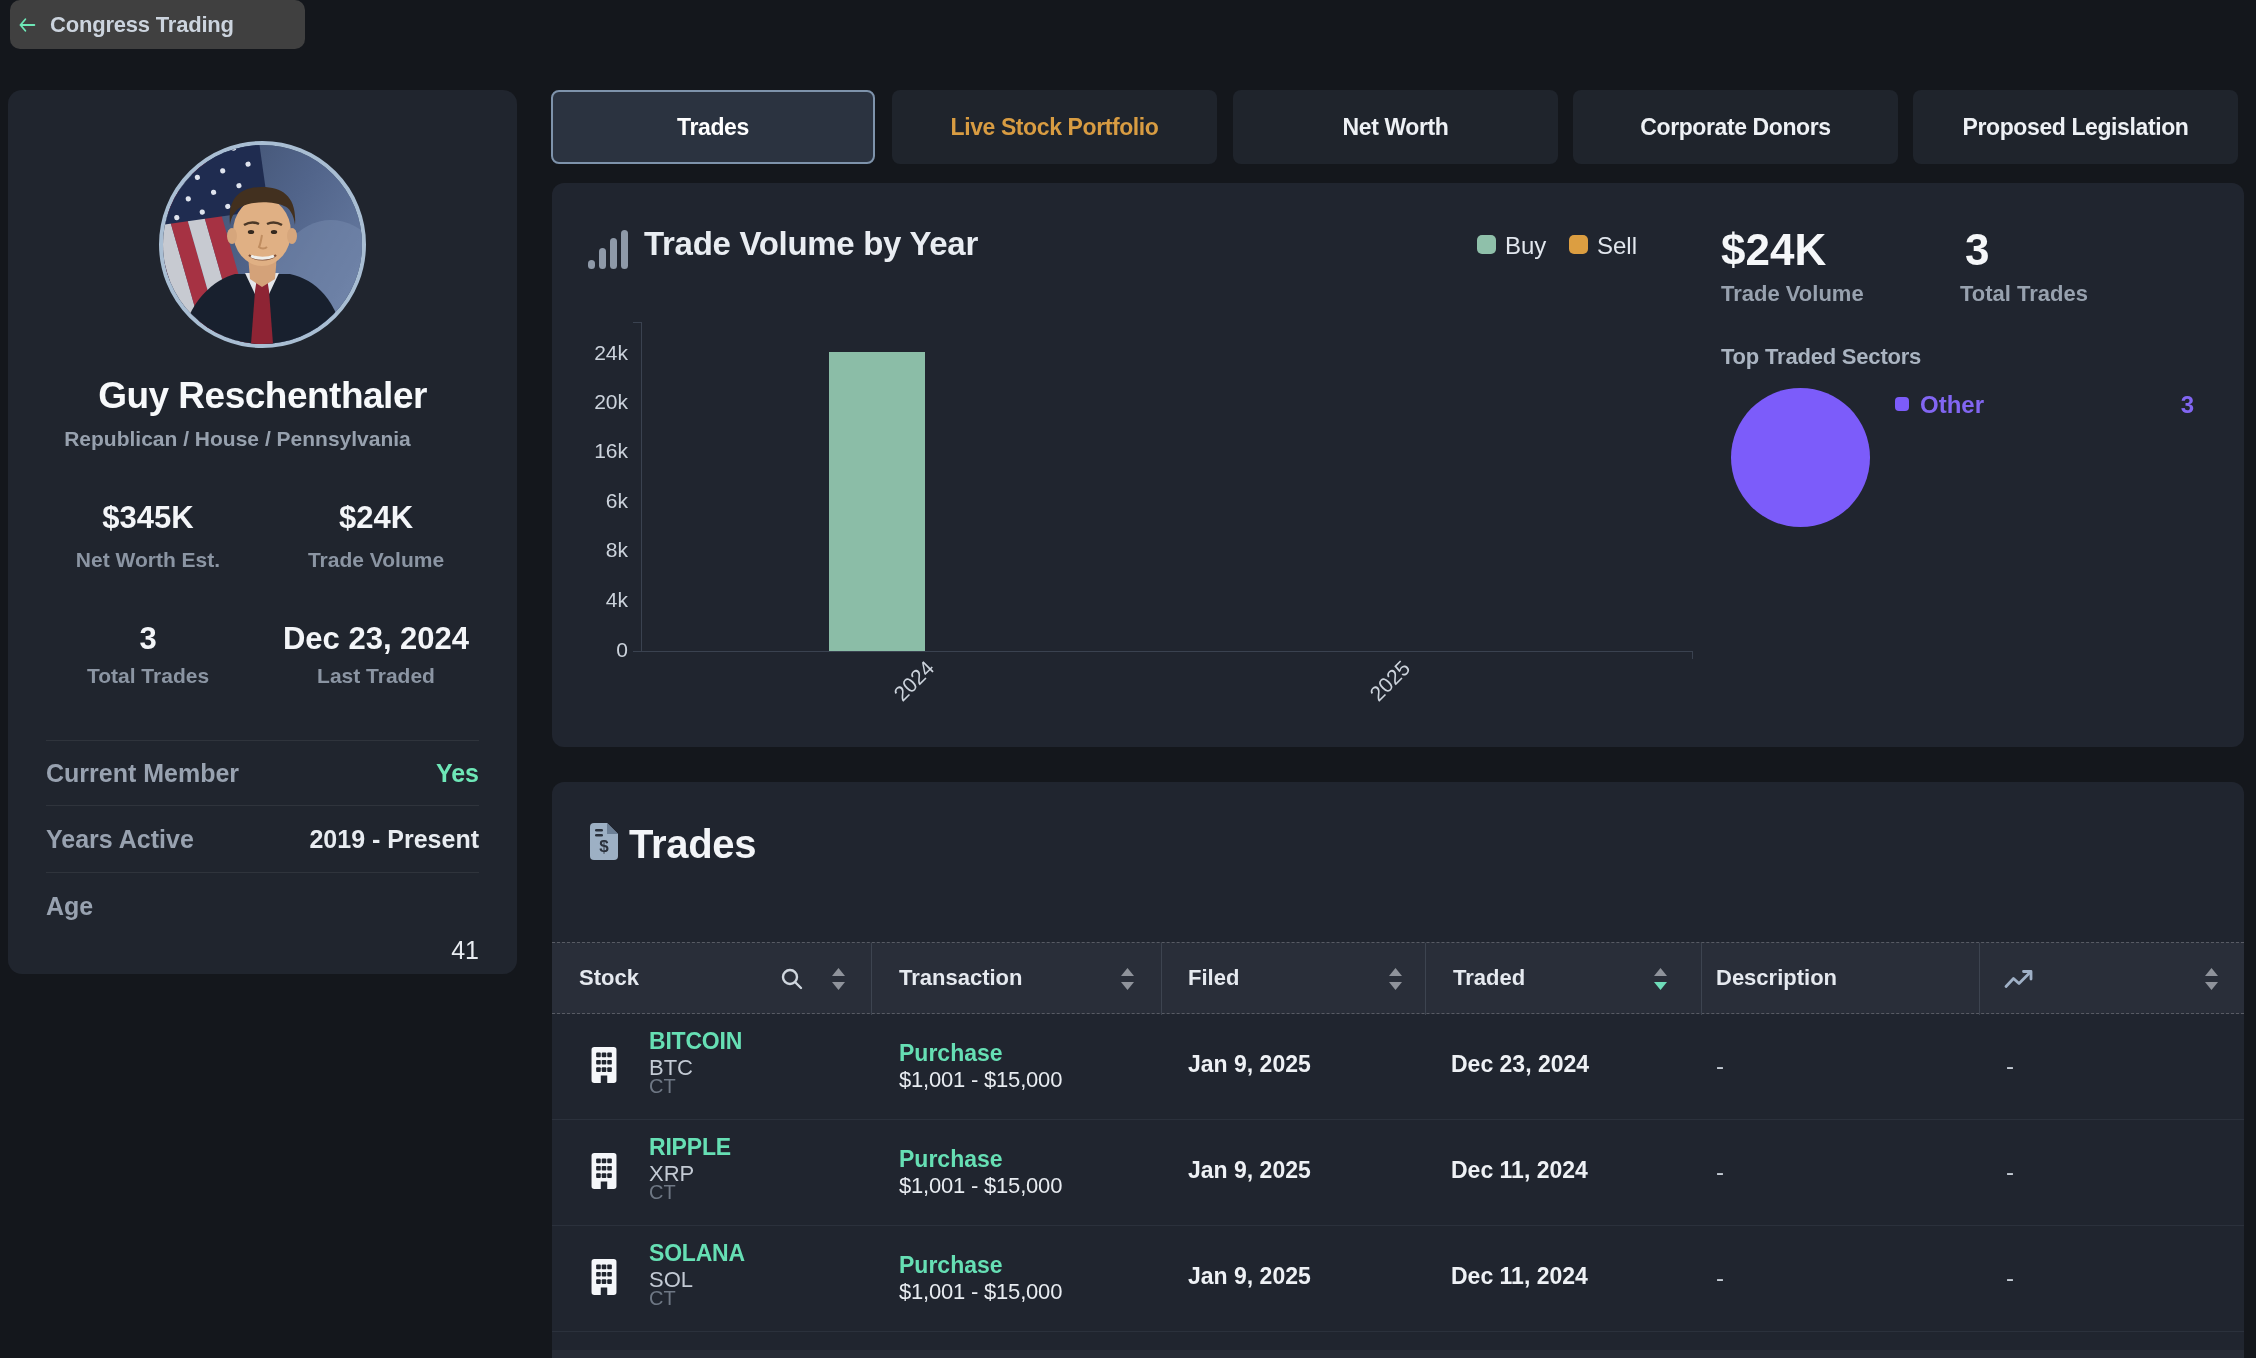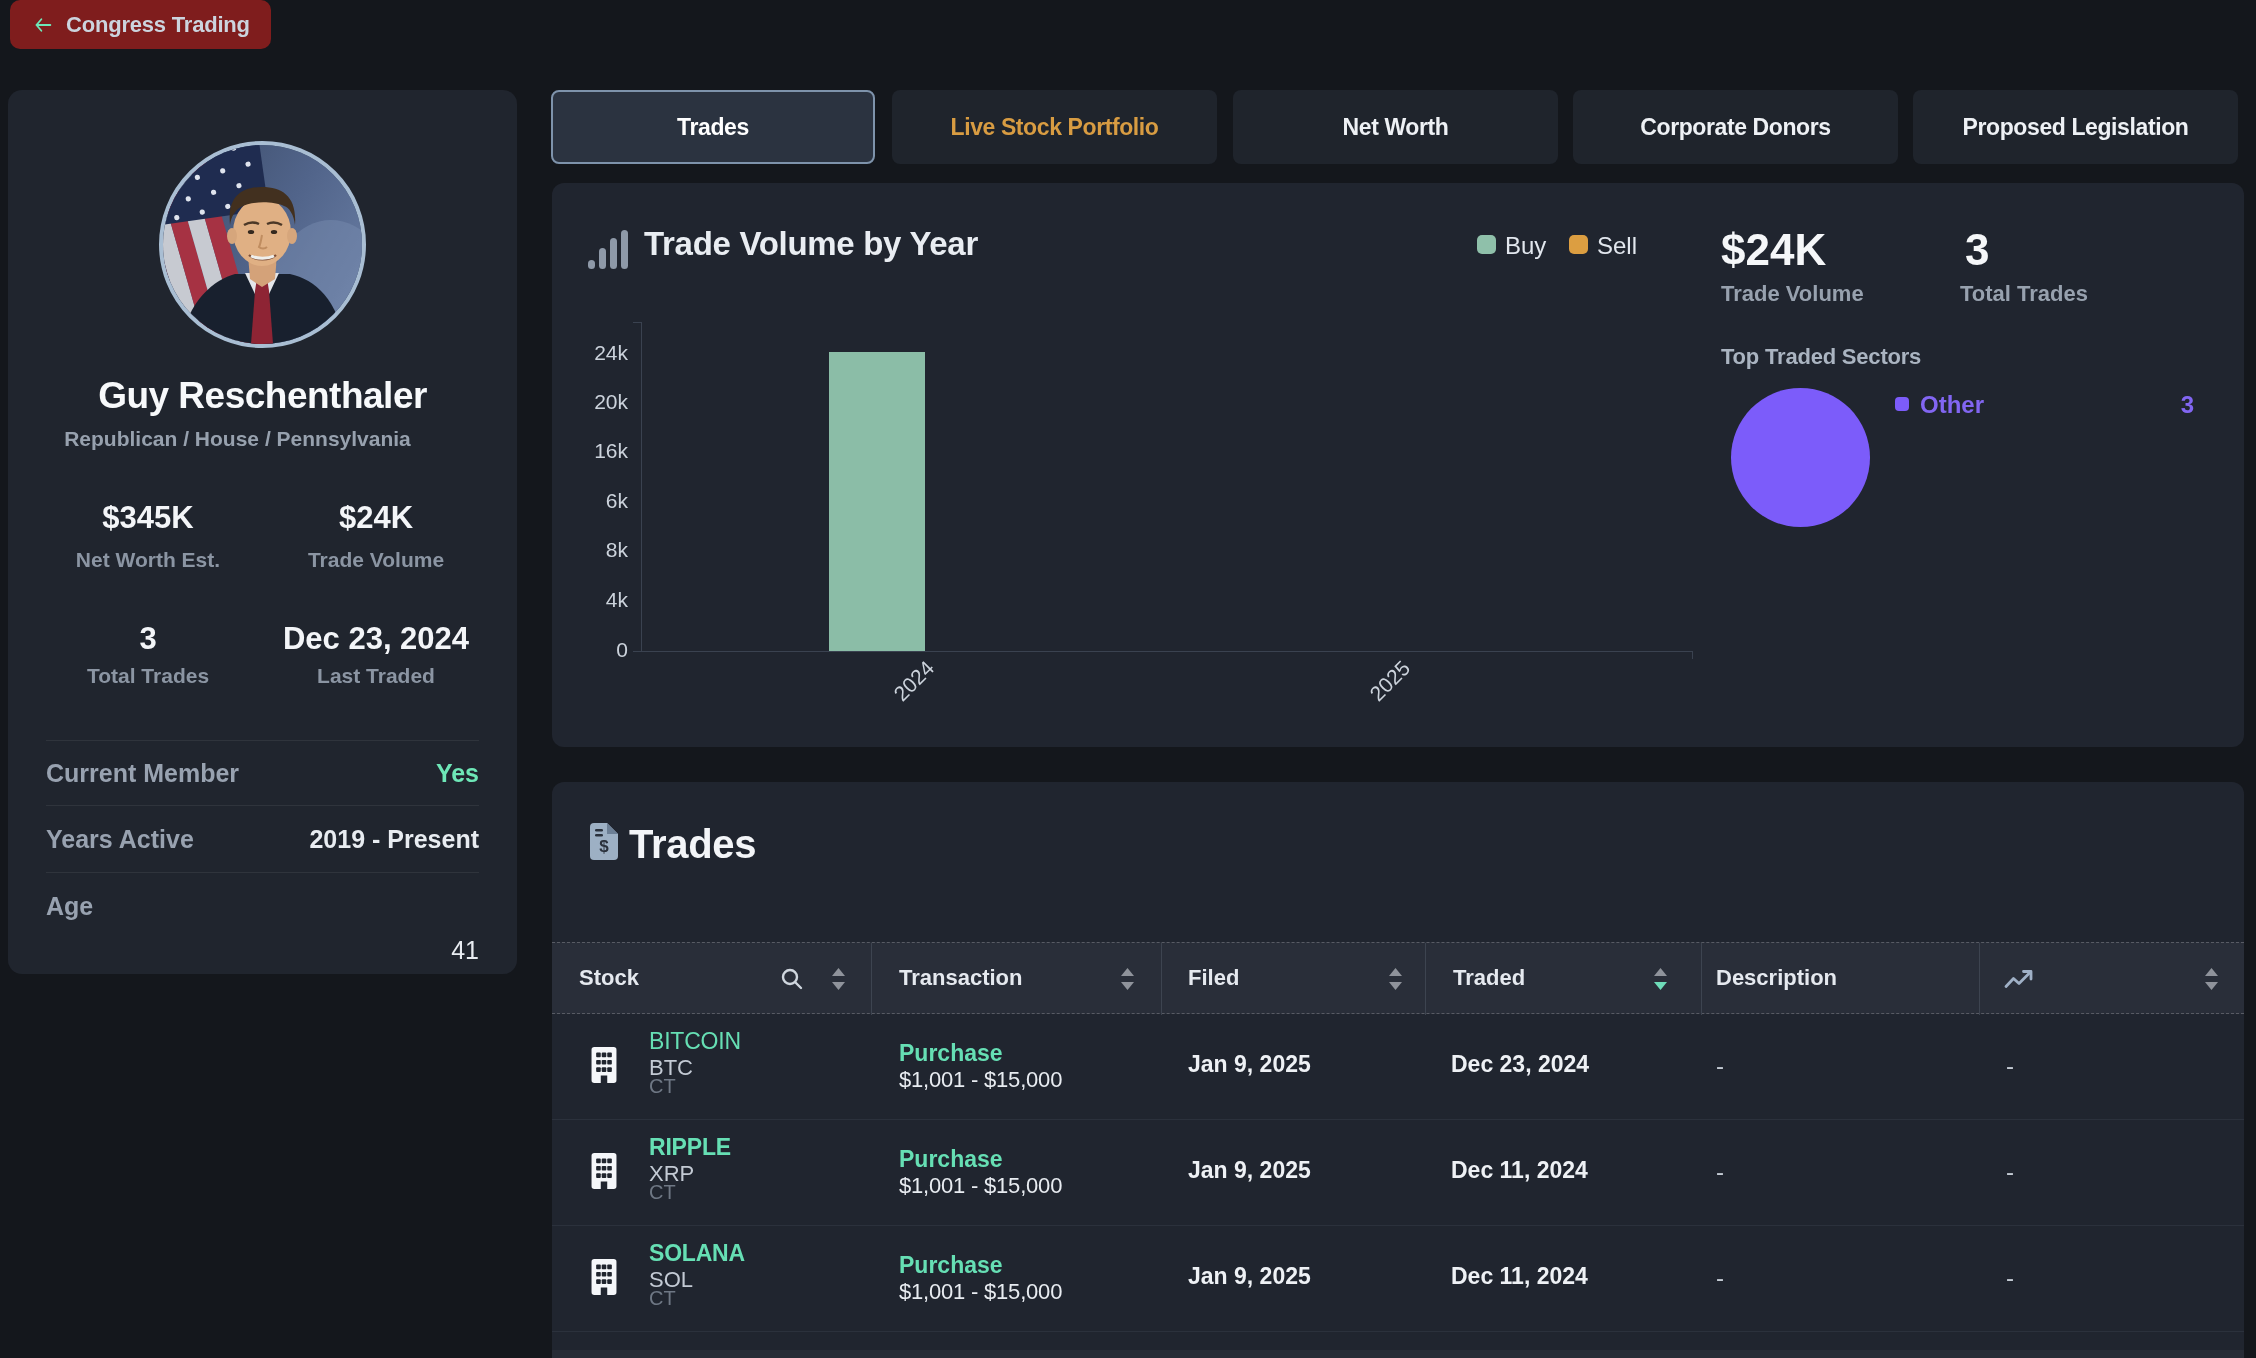--- a/index.html
+++ b/index.html
@@ -4,21 +4,21 @@
 <style>
   * { margin:0; padding:0; box-sizing:border-box; }
   html,body { width:2256px; height:1358px; }
   body { background:#14171c; font-family:"Liberation Sans", sans-serif; position:relative; overflow:hidden; color:#eef1f5; }
   .abs { position:absolute; }
   .panel { position:absolute; background:#20252f; border-radius:12px; }
 </style>
 </head>
 <body>
 
-<div class="abs" style="left:10px; top:0; width:261px; height:49px; background:#7f1d1d; border-radius:10px; display:flex; align-items:center; padding-left:24px;">
+<div class="abs" style="left:10px; top:0; width:295px; height:49px; background:#404040; border-radius:10px; display:flex; align-items:center; padding-left:8px;">
   <svg width="18" height="16" viewBox="0 0 22 18" style="margin-right:14px;">
     <path d="M9 2 L3 9 L9 16 M3 9 L20 9" stroke="#6ee7b7" stroke-width="2.2" fill="none" stroke-linecap="round" stroke-linejoin="round"></path>
   </svg>
   <span style="font-size:22px; font-weight:700; color:#ccd4de; white-space:nowrap; letter-spacing:-0.2px;">Congress Trading</span>
 </div>
 
 <div class="panel" style="left:8px; top:90px; width:509px; height:884px; border-radius:14px; background:#20252e;">
 
   <div class="abs" style="left:151px; top:51px; width:207px; height:207px; border-radius:50%; border:4px solid #a9bed3; overflow:hidden; background:#44566f;">
     <svg width="199" height="199" viewBox="0 0 199 199">
@@ -247,21 +247,21 @@
           <rect x="11" y="6" width="5" height="5" rx="1"></rect>
           <rect x="17" y="6" width="5" height="5" rx="1"></rect>
         <rect x="5" y="14" width="5" height="5" rx="1"></rect>
           <rect x="11" y="14" width="5" height="5" rx="1"></rect>
           <rect x="17" y="14" width="5" height="5" rx="1"></rect>
         <rect x="5" y="22" width="5" height="5" rx="1"></rect>
           <rect x="11" y="22" width="5" height="5" rx="1"></rect>
           <rect x="17" y="22" width="5" height="5" rx="1"></rect>
       </g>
     </svg>
-    <div class="abs" style="left:97px; top:14px; font-size:23px; font-weight:400; color:#66dfb4; letter-spacing:-0.2px;">BITCOIN</div>
+    <div class="abs" style="left:97px; top:14px; font-size:23px; font-weight:700; color:#66dfb4; letter-spacing:-0.2px;">BITCOIN</div>
     <div class="abs" style="left:97px; top:41px; font-size:22px; color:#c3cad4;">BTC</div>
     <div class="abs" style="left:97px; top:61px; font-size:20px; color:#6e7784;">CT</div>
     <div class="abs" style="left:347px; top:26px; font-size:23px; font-weight:600; color:#66dfb4;">Purchase</div>
     <div class="abs" style="left:347px; top:53px; font-size:22px; color:#e8ecf1; letter-spacing:-0.2px;">$1,001 - $15,000</div>
     <div class="abs" style="left:636px; top:37px; font-size:23px; font-weight:600; color:#eef1f5;">Jan 9, 2025</div>
     <div class="abs" style="left:899px; top:37px; font-size:23px; font-weight:600; color:#eef1f5;">Dec 23, 2024</div>
     <div class="abs" style="left:1164px; top:38px; font-size:24px; color:#c5ccd5;">-</div>
     <div class="abs" style="left:1454px; top:38px; font-size:24px; color:#c5ccd5;">-</div>
   </div>
 

